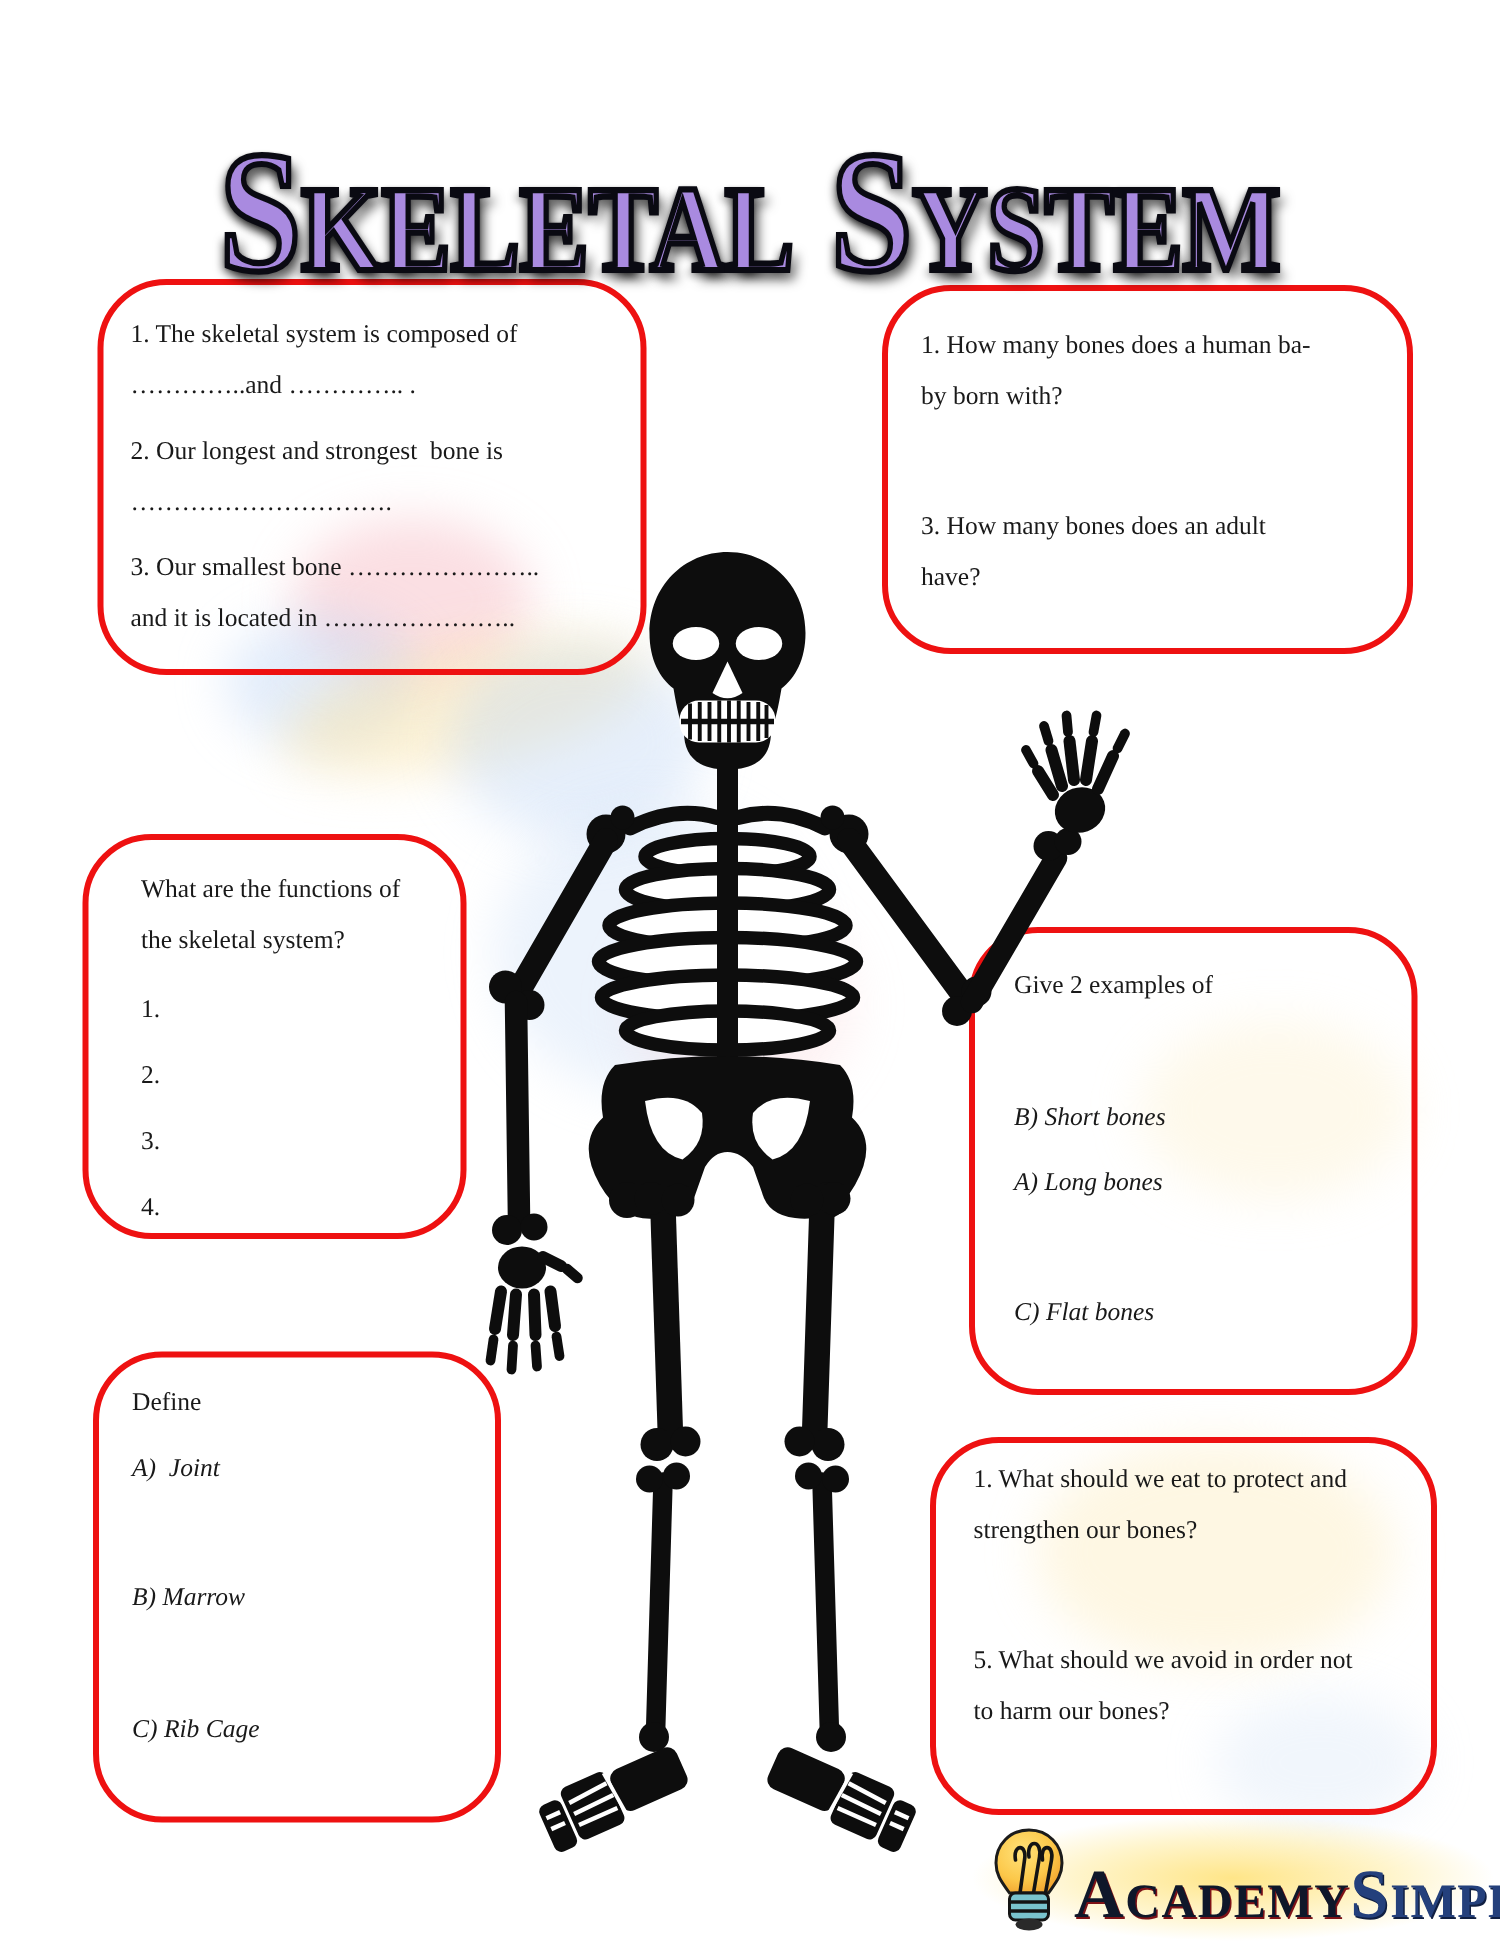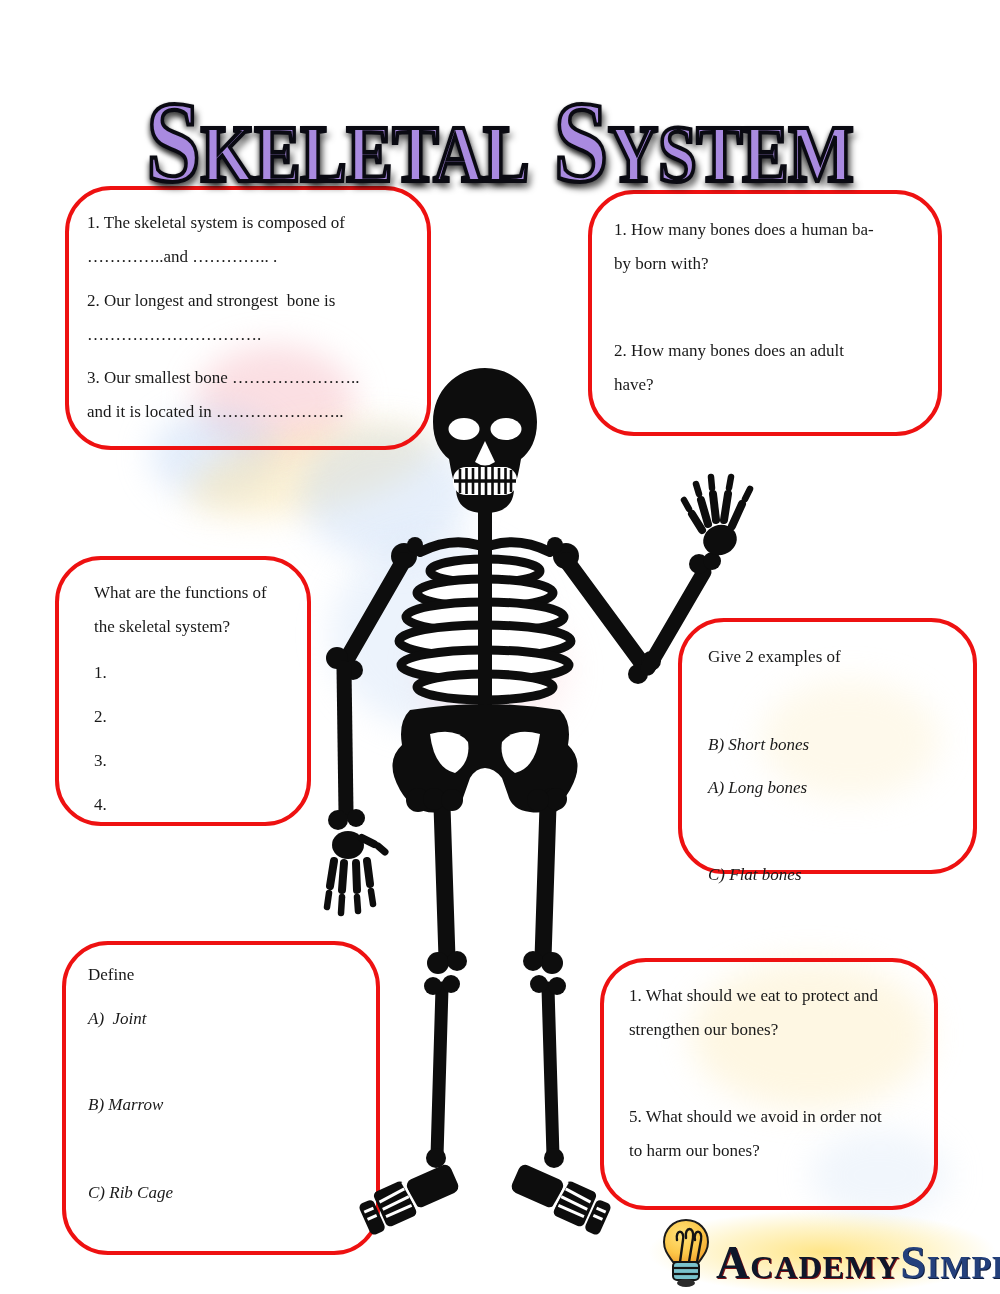--- a/index.html
+++ b/index.html
@@ -20,23 +20,23 @@
   
   .qbox{position:absolute;border:4.5px solid #ee1111;border-radius:46px;box-sizing:border-box;
         background:transparent;z-index:1;}
   .qbox p{margin:0;font-size:17px;line-height:34px;white-space:pre;}
   .italic{font-style:italic;}
   .g9{margin-top:9px !important;} .g10{margin-top:10px !important;} .g12{margin-top:12px !important;}
   .g52{margin-top:52px !important;} .g53{margin-top:53px !important;} .g54{margin-top:54px !important;}
   .b1{left:65px;top:186px;width:366px;height:264px;padding:16px 18px;}
   .b2{left:588px;top:190px;width:354px;height:246px;padding:19px 22px;}
   .b3{left:55px;top:556px;width:256px;height:270px;padding:16px 35px;}
-  .b4{left:678px;top:618px;width:299px;height:256px;padding:18px 26px;}
-  .b5{left:62px;top:941px;width:318px;height:314px;padding:13px 22px;}
-  .b6{left:600px;top:958px;width:338px;height:252px;padding:17px 25px;}
+  .b4{left:646px;top:618px;width:299px;height:312px;padding:18px 26px;}
+  .b5{left:62px;top:901px;width:272px;height:314px;padding:13px 22px;}
+  .b6{left:620px;top:958px;width:338px;height:252px;padding:7px 25px;}
 
   .skeleton{position:absolute;left:320px;top:360px;width:470px;height:880px;z-index:2;}
 
   
   .logo-glow{position:absolute;left:648px;top:1210px;width:348px;height:84px;z-index:2;
              background:radial-gradient(closest-side,rgba(255,228,130,.95),rgba(255,236,160,.55) 60%,rgba(255,236,160,0));
              border-radius:50%;}
   .logo{position:absolute;left:656px;top:1218px;height:76px;display:flex;align-items:center;z-index:3;}
   .bulb{width:60px;height:76px;flex:0 0 auto;}
   .brand{font-family:"Liberation Serif",serif;font-weight:bold;font-variant:small-caps;
@@ -66,21 +66,21 @@
     <p>…………..and ………….. .</p>
     <p class="g10">2. Our longest and strongest  bone is</p>
     <p>………………………….</p>
     <p class="g9">3. Our smallest bone …………………..</p>
     <p>and it is located in …………………..</p>
   </section>
 
   <section class="qbox b2">
     <p>1. How many bones does a human ba-</p>
     <p>by born with?</p>
-    <p class="g53">2. How many bones does an adult</p>
+    <p class="g53">3. How many bones does an adult</p>
     <p>have?</p>
   </section>
 
   <section class="qbox b3">
     <p>What are the functions of</p>
     <p>the skeletal system?</p>
     <p class="g12">1.</p>
     <p class="g10">2.</p>
     <p class="g10">3.</p>
     <p class="g10">4.</p>

